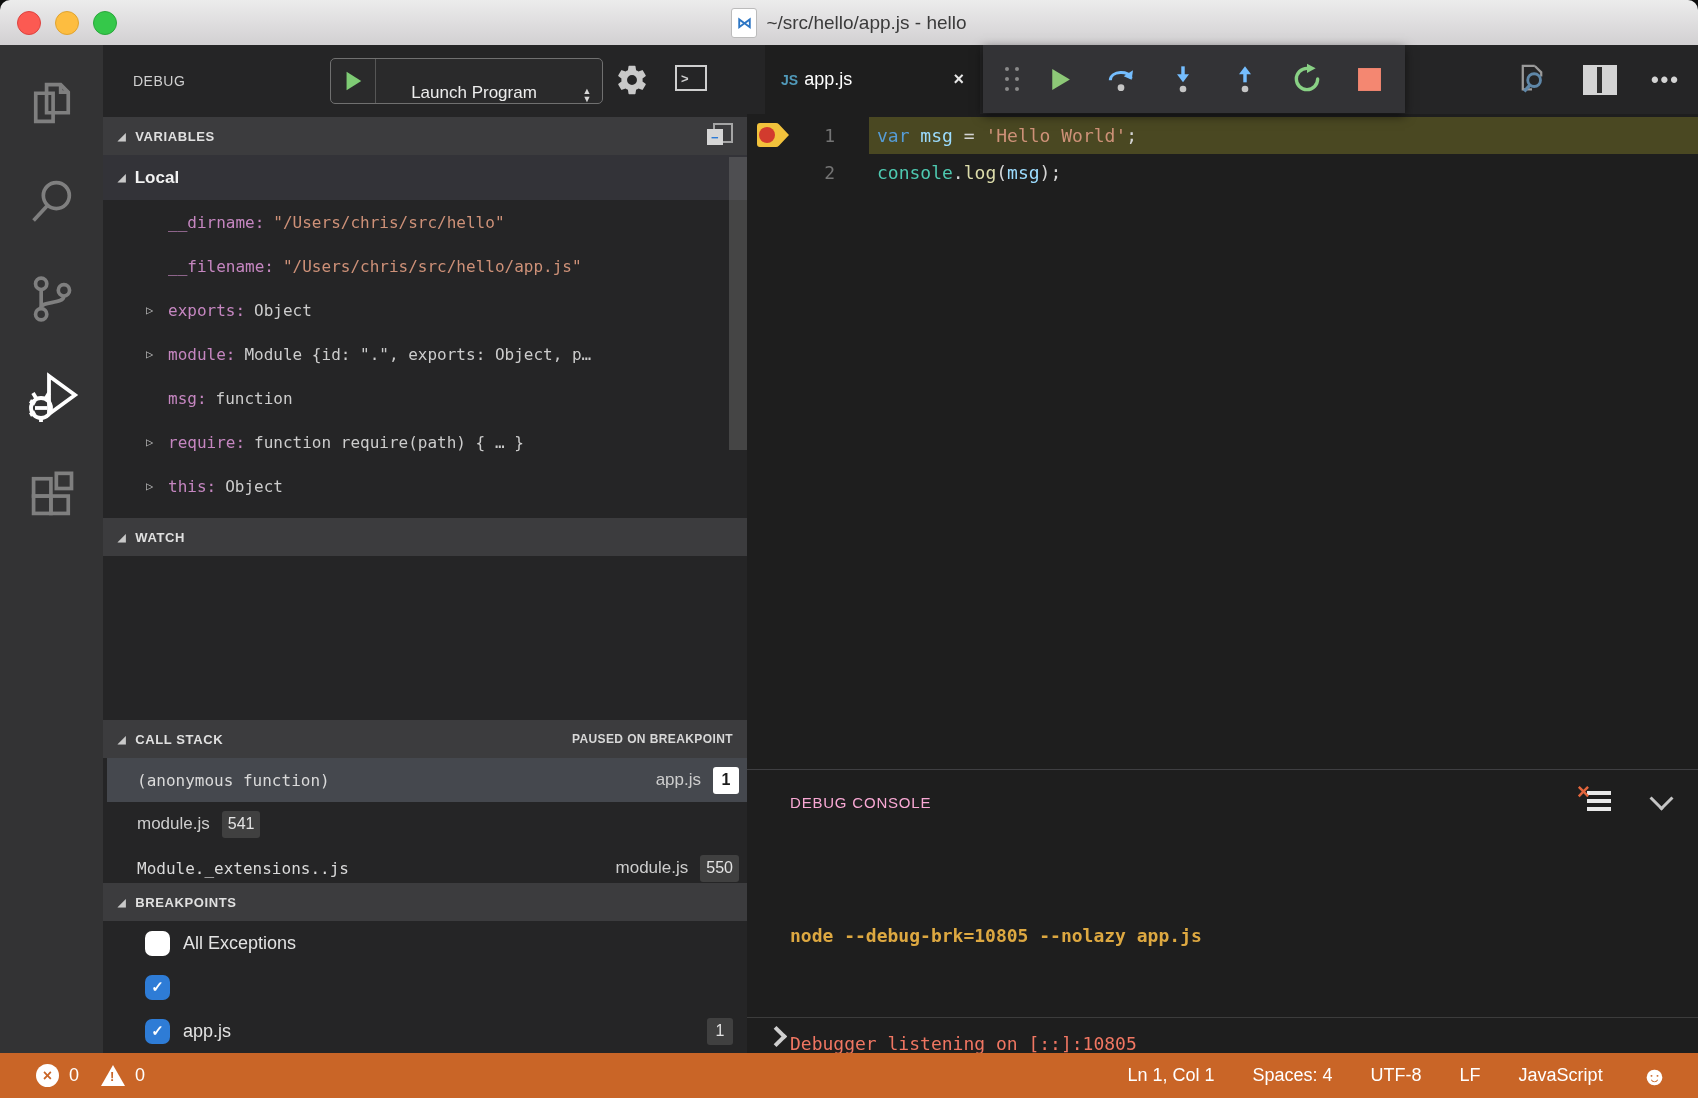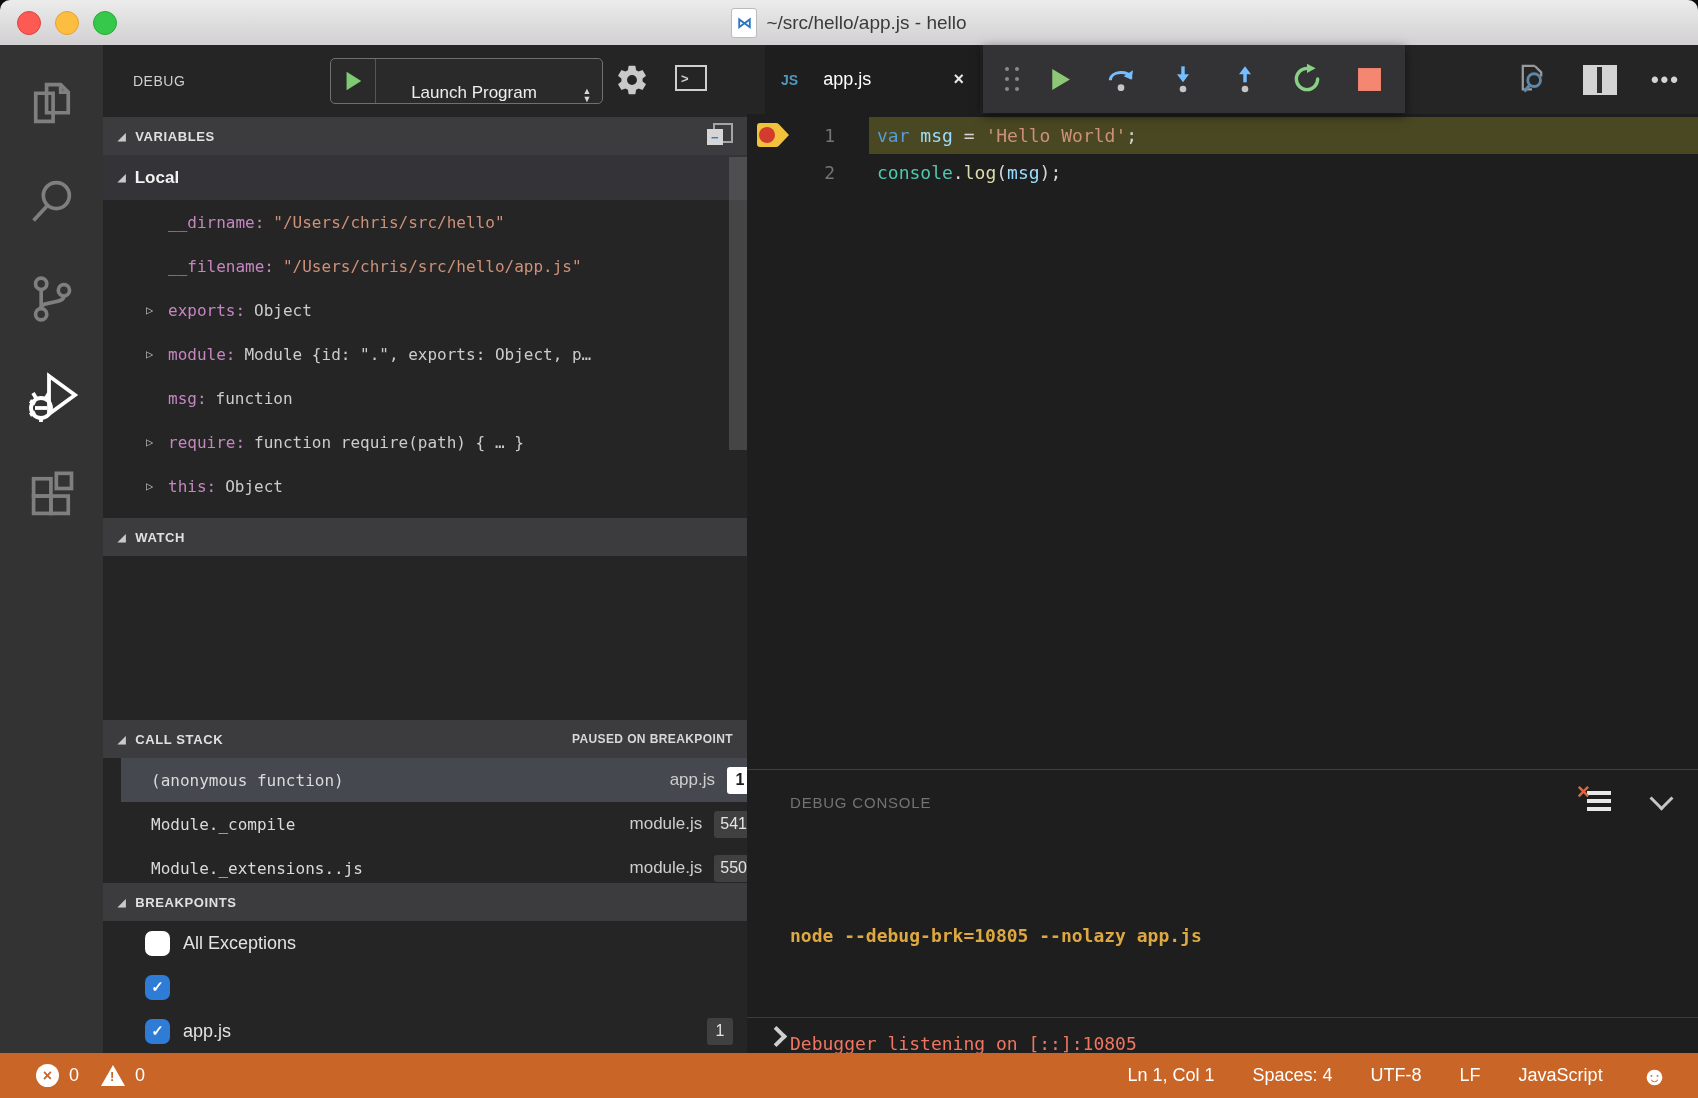--- a/index.html
+++ b/index.html
@@ -55,21 +55,21 @@
   #var-rows{position:absolute;left:0;top:155px;width:100%;}
   .var-row{height:44px;display:flex;align-items:center;padding-left:43px;font-size:16px;white-space:pre;overflow:hidden;}
   .var-row .tw-slot{width:22px;color:#bfbfbf;font-size:12px;flex:none;}
   .var-name{color:#c586c0;margin-right:9px;}
   .var-val{color:#cccccc;}
   .var-val.string{color:#ce9178;}
 
   #watch-header{top:473px;}
   #callstack-header{top:675px;justify-content:space-between;padding-right:14px;}
   #paused-badge{font-size:12px;color:#d8d8d8;letter-spacing:.4px;}
-  #frames{position:absolute;left:18px;top:713px;width:100%;height:125px;overflow:hidden;}
+  #frames{position:absolute;left:4px;top:713px;width:100%;height:125px;overflow:hidden;}
   .frame{height:44px;display:flex;align-items:center;padding:0 12px 0 30px;box-sizing:border-box;}
   .frame.selected{background:#45484e;}
   .frame-name{flex:1;color:#dadada;font-size:16px;}
   .frame-file{color:#cdcdcd;font-size:17px;margin-right:12px;}
   .badge{min-width:26px;height:27px;border-radius:3px;background:#404040;color:#e3e3e3;font-size:16px;
     display:flex;align-items:center;justify-content:center;padding:0 6px;box-sizing:border-box;}
   .frame.selected .badge{background:#ffffff;color:#1b1b1b;font-weight:bold;}
 
   #bp-header{top:838px;}
   #bp-rows{position:absolute;left:0;top:876px;width:100%;}
@@ -79,21 +79,21 @@
   .checkbox.checked{background:#2e7cd6;color:#fff;}
   .checkbox.unchecked{background:#ffffff;color:transparent;}
   .bp-label{flex:1;color:#e3e3e3;font-size:18px;}
 
   #side-scrollbar{position:absolute;right:0;top:112px;width:18px;height:293px;background:rgba(130,130,130,.35);}
 
   
   #editor{position:absolute;left:747px;top:45px;width:951px;height:1008px;background:#1e1e1e;}
   #tabbar{position:absolute;left:0;top:0;width:100%;height:69px;background:#252526;}
   #tab-appjs{position:absolute;left:18px;top:0;width:215px;height:69px;background:#1e1e1e;
-    display:flex;align-items:center;padding:0 16px;box-sizing:border-box;gap:25px;}
+    display:flex;align-items:center;padding:0 16px;box-sizing:border-box;gap:6px;}
   #tab-file-icon{color:#519aba;font-size:14px;font-weight:bold;}
   #tab-name{flex:1;color:#ffffff;font-size:18px;}
   #tab-close{color:#e8e8e8;font-size:18px;font-weight:bold;}
   #editor-actions{position:absolute;right:18px;top:0;height:69px;display:flex;align-items:center;gap:34px;}
   #split-icon{width:30px;height:26px;background:#d4d4d4;
     background:linear-gradient(to right,#d4d4d4 0 12px,#2f2f2f 12px 17px,#d4d4d4 17px);border:2px solid #d4d4d4;}
   #more-icon{color:#d4d4d4;font-size:22px;font-weight:bold;letter-spacing:2px;}
 
   #debug-toolbar{position:absolute;left:236px;top:0;width:422px;height:68px;background:#333336;
     box-shadow:0 3px 10px rgba(0,0,0,.55);display:flex;align-items:center;padding:0 18px;box-sizing:border-box;
@@ -107,21 +107,21 @@
     font-size:18px;}
   .line-num{position:absolute;left:56px;width:32px;text-align:right;color:#747474;font-size:18px;}
   .code-text{position:absolute;left:130px;}
   #line1-hl{position:absolute;left:122px;right:0;top:3px;height:37px;background:#4a4822;}
   #bp-glyph{position:absolute;left:6px;top:6px;}
   .tok-kw{color:#569cd6;}.tok-var{color:#9cdcfe;}.tok-op{color:#d4d4d4;}.tok-str{color:#ce9178;}
   .tok-obj{color:#4ec9b0;}.tok-fn{color:#dcdcaa;}
 
   
   #panel{position:absolute;left:0;top:724px;width:100%;height:284px;background:#1e1e1e;border-top:1px solid #3f3f42;}
-  #panel-title{position:absolute;left:43px;top:24px;color:#737373;font-size:15px;letter-spacing:.8px;}
+  #panel-title{position:absolute;left:43px;top:24px;color:#f9a8d4;font-size:15px;letter-spacing:.8px;}
   #panel-actions{position:absolute;right:28px;top:18px;display:flex;gap:42px;align-items:center;}
   #clear-icon{position:relative;width:30px;height:26px;}
   #clear-icon .bar{position:absolute;right:0;width:24px;height:3.5px;background:#e8e8e8;}
   #clear-icon .b1{top:3px;}#clear-icon .b2{top:11px;}#clear-icon .b3{top:19px;}
   #clear-icon .x{position:absolute;left:-4px;top:-9px;color:#e2653c;font-size:22px;font-weight:bold;}
   .chev-down{width:14px;height:14px;border-right:3px solid #c5c5c5;border-bottom:3px solid #c5c5c5;
     transform:rotate(45deg);margin-top:-6px;}
   #console-lines{position:absolute;left:43px;top:76px;font-size:18px;line-height:36px;white-space:pre;}
   .console-line:nth-child(1){color:#dda841;font-weight:bold;}
   .console-line:nth-child(2){color:#f07662;}
@@ -288,21 +288,20 @@
       <span id="paused-badge">PAUSED ON BREAKPOINT</span>
     </div>
 
     <div id="frames">
       <div class="frame selected">
         <span class="frame-name mono">(anonymous function)</span>
         <span class="frame-file">app.js</span>
         <span class="badge">1</span>
       </div>
       <div class="frame">
-        <span class="frame-name mono">Module._compile</span>
         <span class="frame-file">module.js</span>
         <span class="badge">541</span>
       </div>
       <div class="frame">
         <span class="frame-name mono">Module._extensions..js</span>
         <span class="frame-file">module.js</span>
         <span class="badge">550</span>
       </div>
     </div>
 

